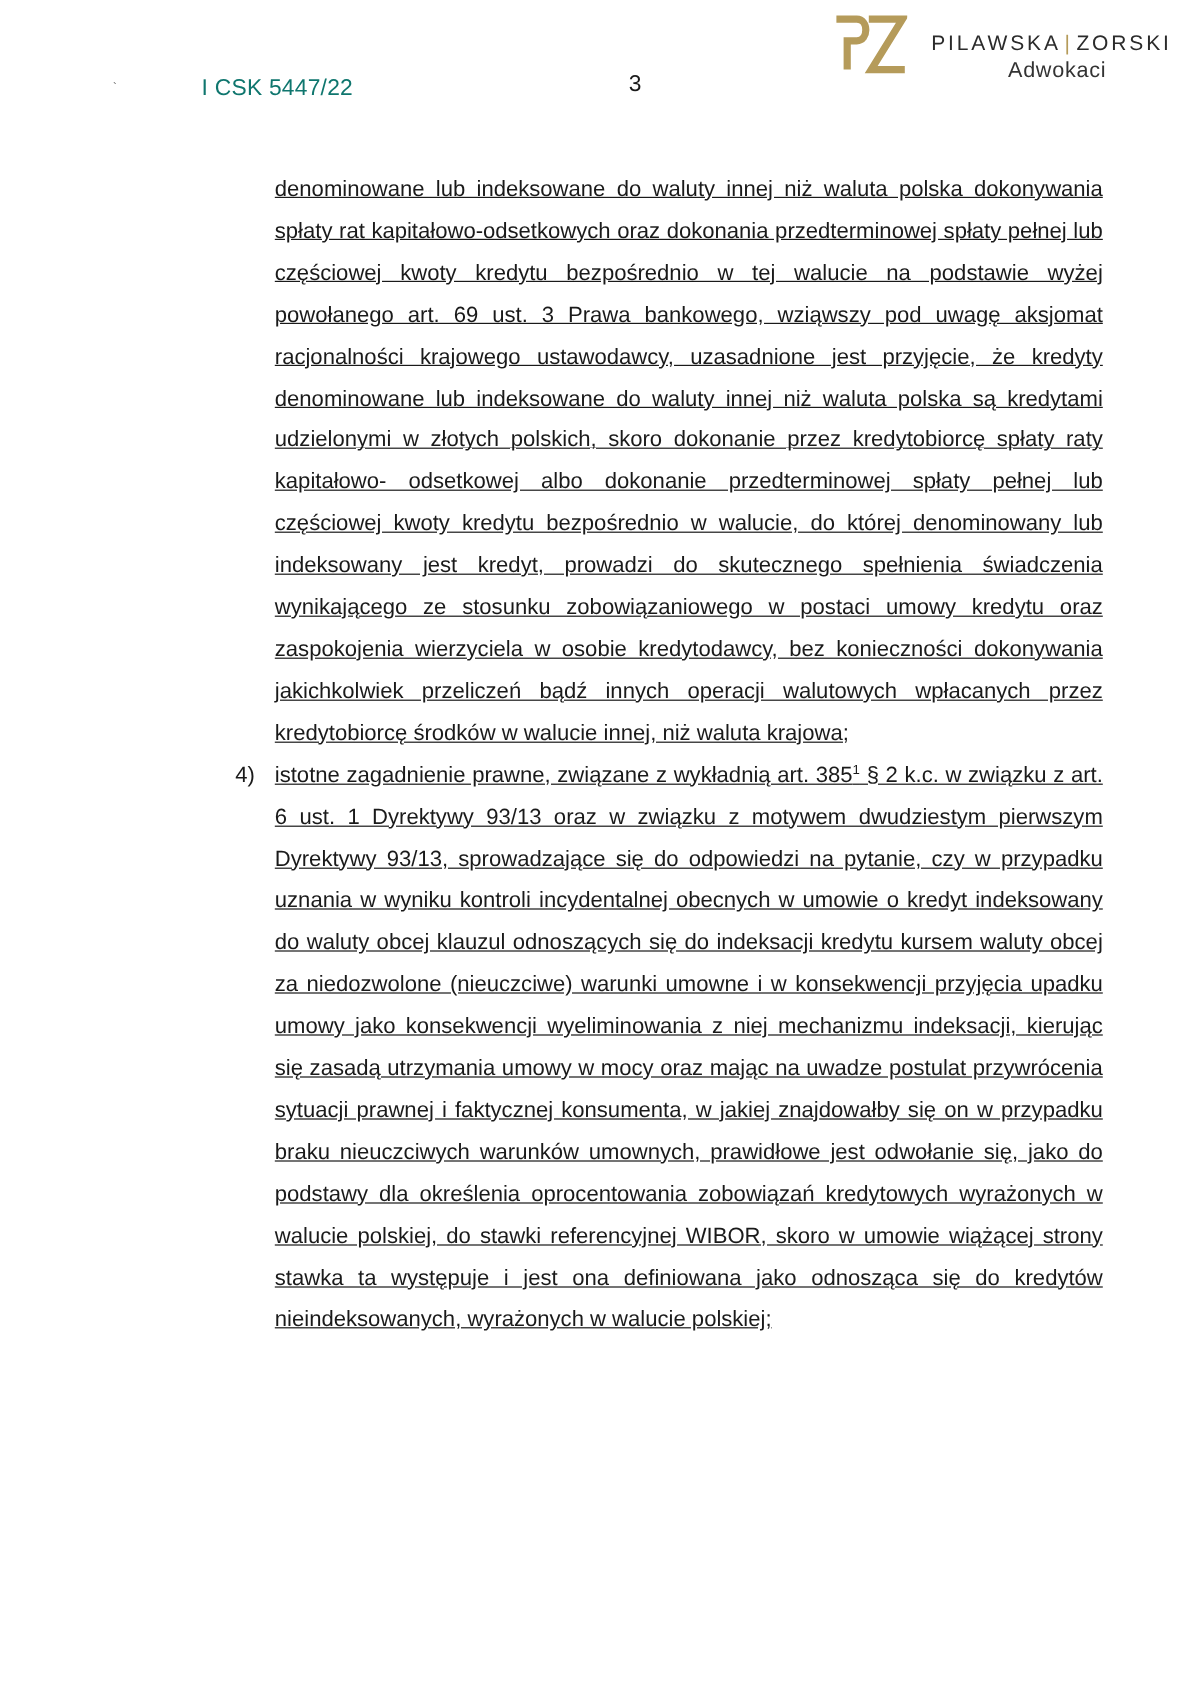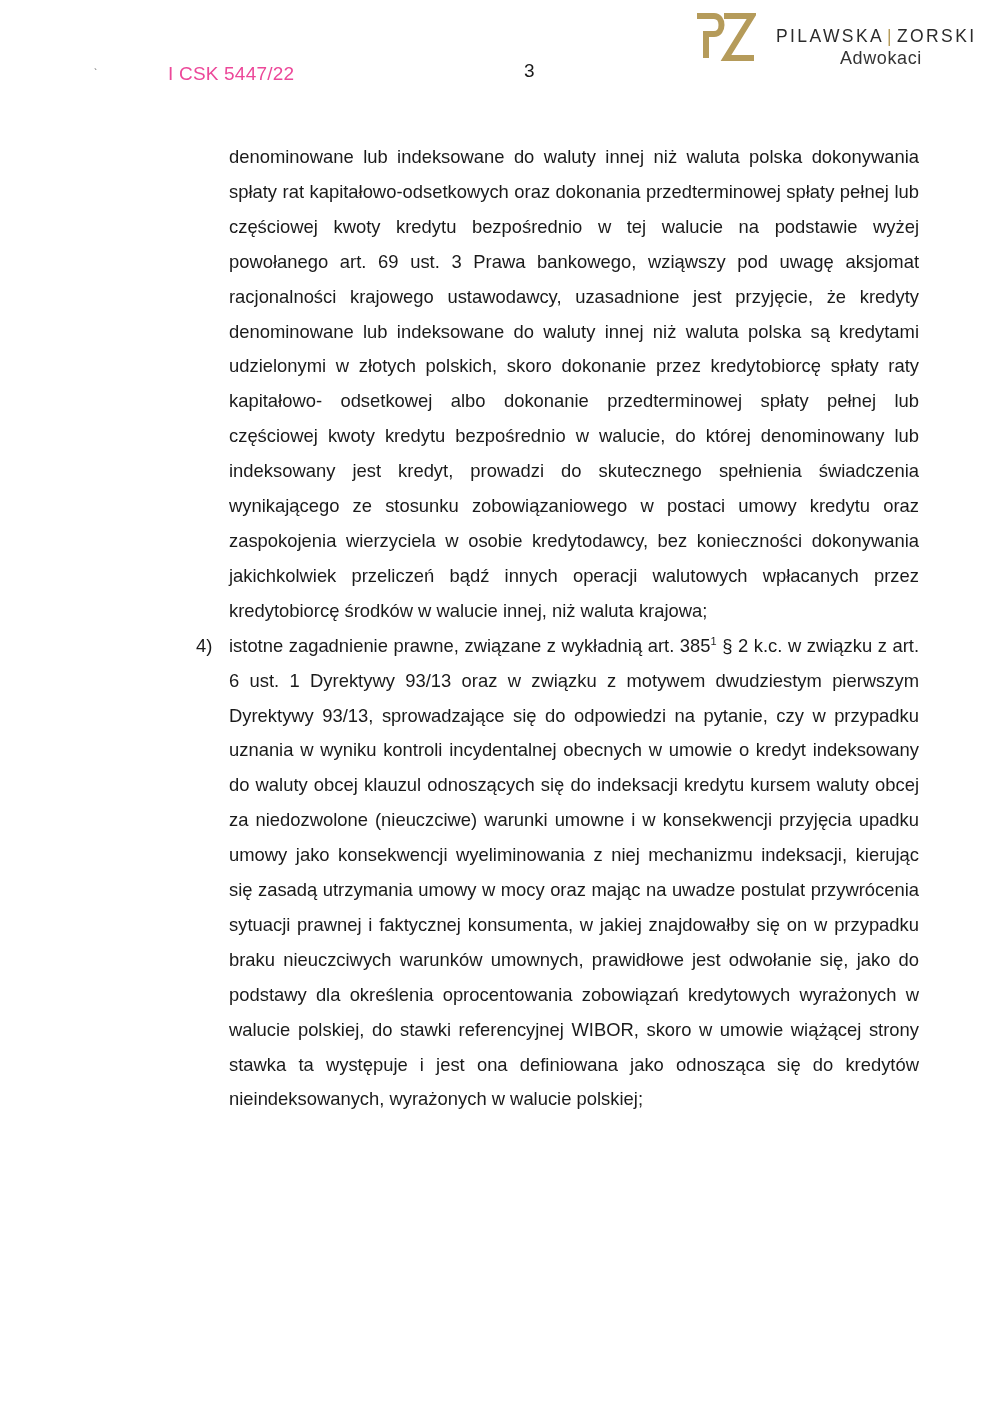--- a/index.html
+++ b/index.html
@@ -26,21 +26,21 @@
       top: 68px;
       font-size: 10px;
       color: #555;
     }
     .case-number {
       position: absolute;
       left: 168px;
       top: 63px;
       font-size: 19px;
       letter-spacing: 0.2px;
-      color: #ec4899;
+      color: #0f766e;
     }
     .page-number {
       position: absolute;
       left: 524px;
       top: 60px;
       font-size: 19px;
       color: #1a1a1a;
     }
     .logo {
       position: absolute;
@@ -87,20 +87,21 @@
       line-height: 34.9px;
       text-align: justify;
       text-align-last: auto;
       color: #1a1a1a;
     }
     .para {
       margin: 0;
       padding: 0;
       text-align: justify;
       hyphens: none;
+      text-decoration: underline;
     }
     .item {
       position: relative;
       margin: 0;
     }
     .item-num {
       position: absolute;
       left: -33px;
       top: 0;
     }

